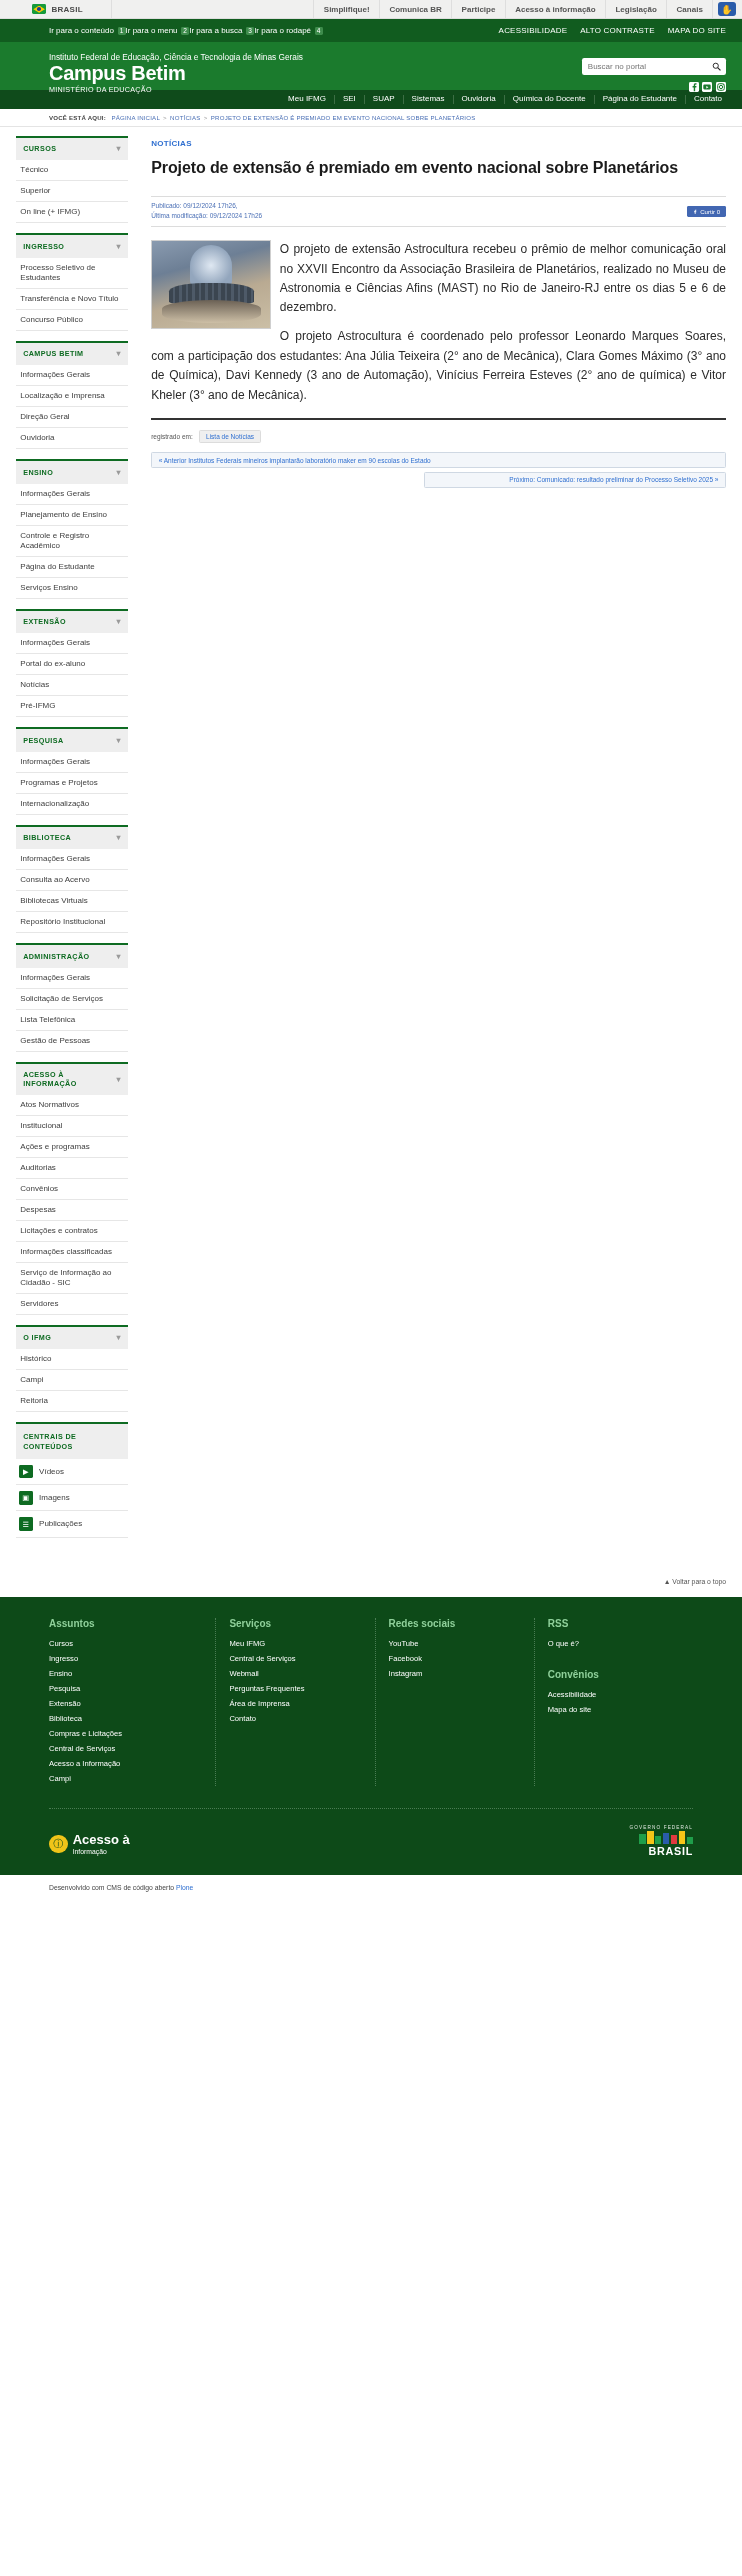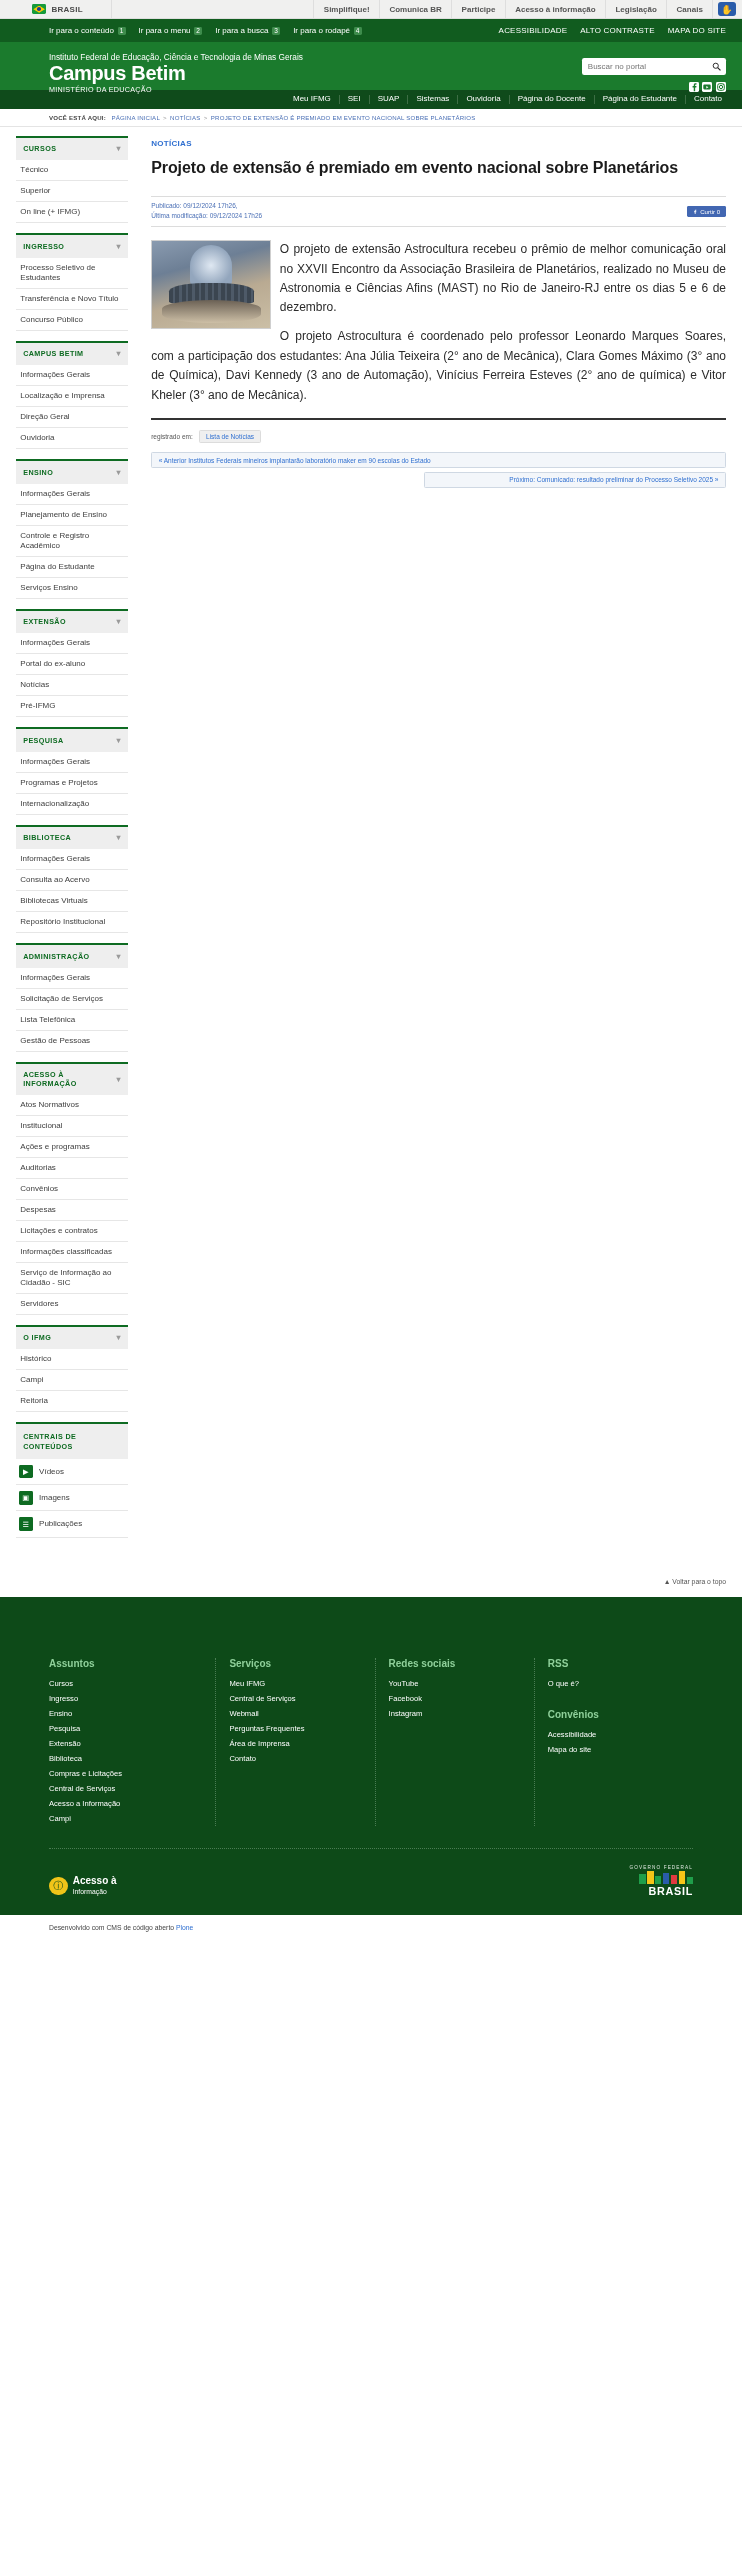--- a/index.html
+++ b/index.html
@@ -51,21 +51,21 @@
   .libras-btn {
     background: #2a5caa; width: 18.7px; margin: 2.2px 5.8px 2.2px 4.3px;
     border-radius: 2.9px; display:flex; align-items:center; justify-content:center;
     color:#fff; font-size:9.4px;
   }
 
   
   .skipbar {
     height: 23px; background: #115c1f;
     display: flex; align-items: center;
-    padding: 0 16px 0 49px; gap: 13px;
+    padding: 0 16px 0 49px; 
     font-size: 8px; color: #fff;
   }
   .skipbar a { color:#fff; text-decoration:none; display:flex; align-items:center; gap:3.6px; }
   .skipkey {
     background: #3e8c4c; color:#fff; border-radius:1.4px;
     padding: 0 2.2px; font-size: 6.5px; line-height: 8.6px; display:inline-block;
   }
   .skipbar .right { margin-left:auto; display:flex; gap:13px; }
   .skipbar .right a { font-size: 8px; letter-spacing: 0.2px; }
 
@@ -223,21 +223,21 @@
   }
   .pagernav a.prev { text-align:left; }
   .pagernav a.next { text-align:right; margin-left: auto; width: 302px; }
 
   .backtotop { text-align:right; padding: 16px 16px 11.5px 0; font-size: 6.8px; color:#555; }
   .backtotop a { color:#555; text-decoration:none; }
 
   
   .footer { background: #0d4a18; color:#fff; padding: 21.6px 49px 18.7px 49px; }
   .footer-cols { display: flex; gap: 0; }
-  .fcol { padding-left: 13px; border-left: 0.7px dotted #4a7c53; margin-top: 40px; }
+  .fcol { padding-left: 13px; border-left: 0.7px dotted #4a7c53; }
   .fcol:first-child { border-left: none; padding-left: 0; width: 173px;}
   .fcol:nth-child(2){ width: 165px; }
   .fcol:nth-child(3){ width: 165px; }
   .fcol:nth-child(4){ width: 165px; }
   .fcol h3 { font-size: 10px; color:#8fd09a; margin-bottom: 7.2px; font-weight: bold; }
   .fcol h3.second { margin-top: 17.3px; }
   .fcol ul { list-style:none; }
   .fcol li a {
     display:block; color:#fff; text-decoration:none; font-size: 7.6px;
     padding: 1.8px 0; line-height: 1.5;
@@ -245,21 +245,21 @@
   .footer-bottom {
     border-top: 0.7px dotted #4a7c53; margin-top: 21.6px; padding-top: 16px;
     display:flex; justify-content: space-between; align-items: flex-end;
   }
   .acesso-badge { display:flex; align-items:center; gap:5px; }
   .acesso-circle {
     width: 18.7px; height: 18.7px; border-radius:50%; background:#f0c419;
     display:flex; align-items:center; justify-content:center; color:#0d4a18; font-size: 10px;
   }
   .acesso-txt { font-size: 6.8px; line-height:1.25; color:#fff; }
-  .acesso-txt b { display:block; font-size: 10px; }
+  .acesso-txt b { display:block; font-size: 13px; }
   .govbr { text-align:right; }
   .govbr-top { font-size: 4.7px; color:#dfe7df; letter-spacing:1.1px; margin-bottom: 1.4px; }
   .govbr-bars { display:flex; gap:1.4px; justify-content:flex-end; align-items:flex-end; height: 13px; }
   .govbr-bars i { width: 6.5px; display:block; }
   .govbr-word { font-size: 10.8px; font-weight: bold; color:#fff; letter-spacing: 0.7px; line-height: 1; margin-top:1.4px; }
 
   .credit { padding: 8.6px 49px 14.4px; font-size: 6.8px; color:#444; background:#fff; }
   .credit a { color:#2f6fd0; text-decoration:none; }
 </style>
 </head>
@@ -343,21 +343,21 @@
     </div>
   </div>
 </div>
 
 <nav class="navbar">
   <a href="#">Meu IFMG</a>
   <a href="#">SEI</a>
   <a href="#">SUAP</a>
   <a href="#">Sistemas</a>
   <a href="#">Ouvidoria</a>
-  <a href="#">Página do Docente</a>
+  <a href="#">Química do Docente</a>
   <a href="#">Página do Estudante</a>
   <a href="#">Contato</a>
 </nav>
 
 <div class="breadcrumb">
   <b>VOCÊ ESTÁ AQUI:</b>
   <a href="#">PÁGINA INICIAL</a>
   <span class="sep">&gt;</span>
   <a href="#">NOTÍCIAS</a>
   <span class="sep">&gt;</span>

